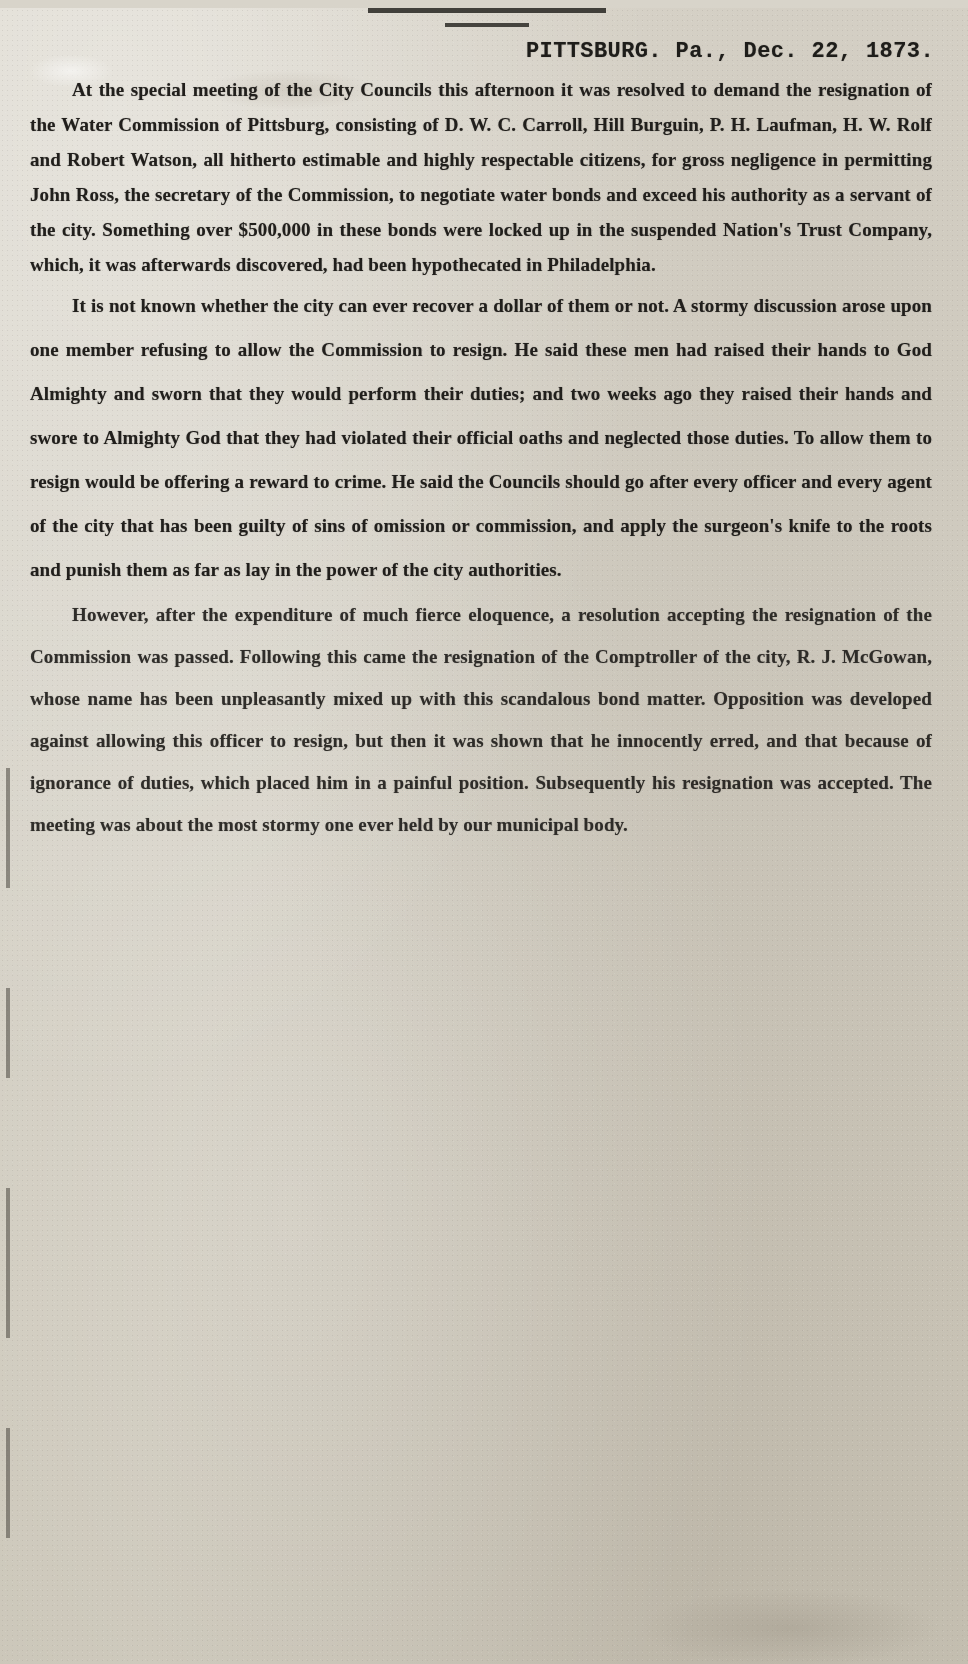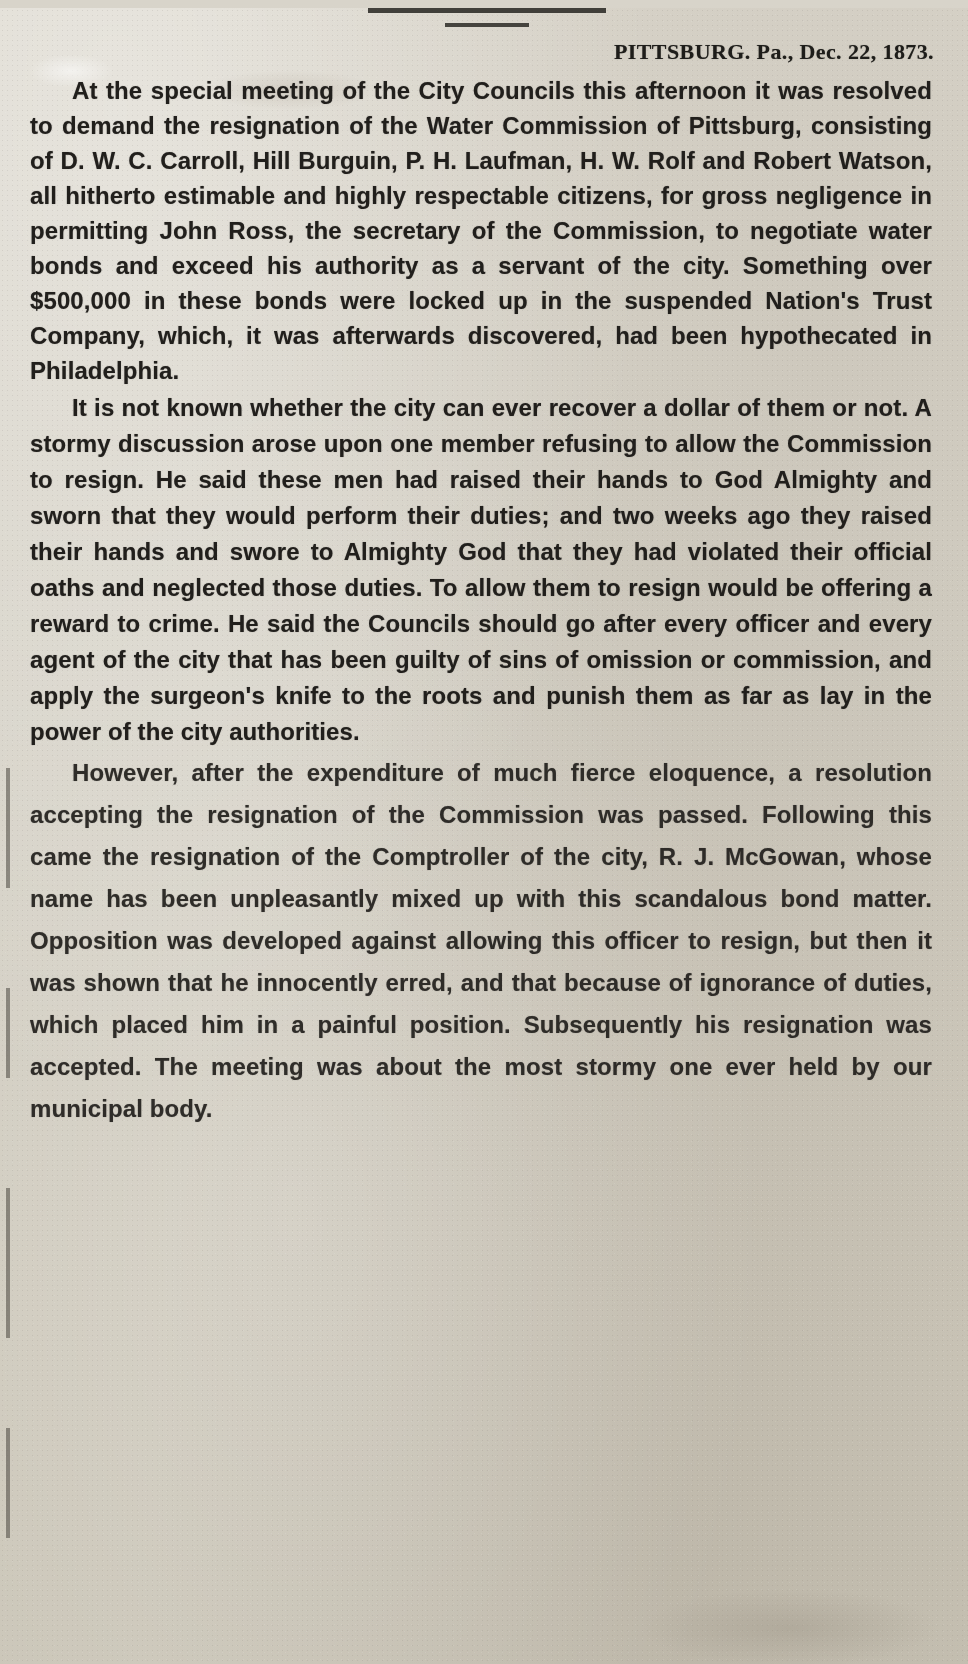--- a/index.html
+++ b/index.html
@@ -66,44 +66,44 @@
   }
   .rule-small {
     width: 84px;
     height: 4px;
     background: #2b2a26;
     margin: 6px auto 12px auto;
     opacity: 0.85;
   }
   .dateline {
     text-align: right;
-    font-family: Liberation Serif, serif;
+    font-family: Liberation Mono, monospace;
     font-weight: bold;
     font-size: 22px;
     color: #1e1d1a;
     letter-spacing: 0.4px;
     margin: 0 10px 8px 0;
     text-shadow: 0 0 1px rgba(40,38,34,0.45);
   }
   .body-text p {
-    font-family: Liberation Sans, sans-serif;
+    font-family: Liberation Serif, serif;
     font-weight: bold;
-    font-size: 24px;
+    font-size: 19px;
     line-height: 35px;
     color: #211f1c;
     margin: 0 12px 2px 0;
     text-align: justify;
     text-align-last: left;
     text-indent: 42px;
     letter-spacing: 0.1px;
     text-shadow: 0 0 1px rgba(35,33,30,0.45);
     -webkit-hyphens: manual;
     hyphens: manual;
   }
-  .body-text p.p2 { line-height: 36px; }
+  .body-text p.p2 { line-height: 44px; }
   .body-text p.p3 { line-height: 42px; }
   
   .fade1 { opacity: 0.92; }
   
   .edge-mark {
     position: absolute;
     left: 6px;
     width: 4px;
     background: #4a4740;
     opacity: 0.55;

